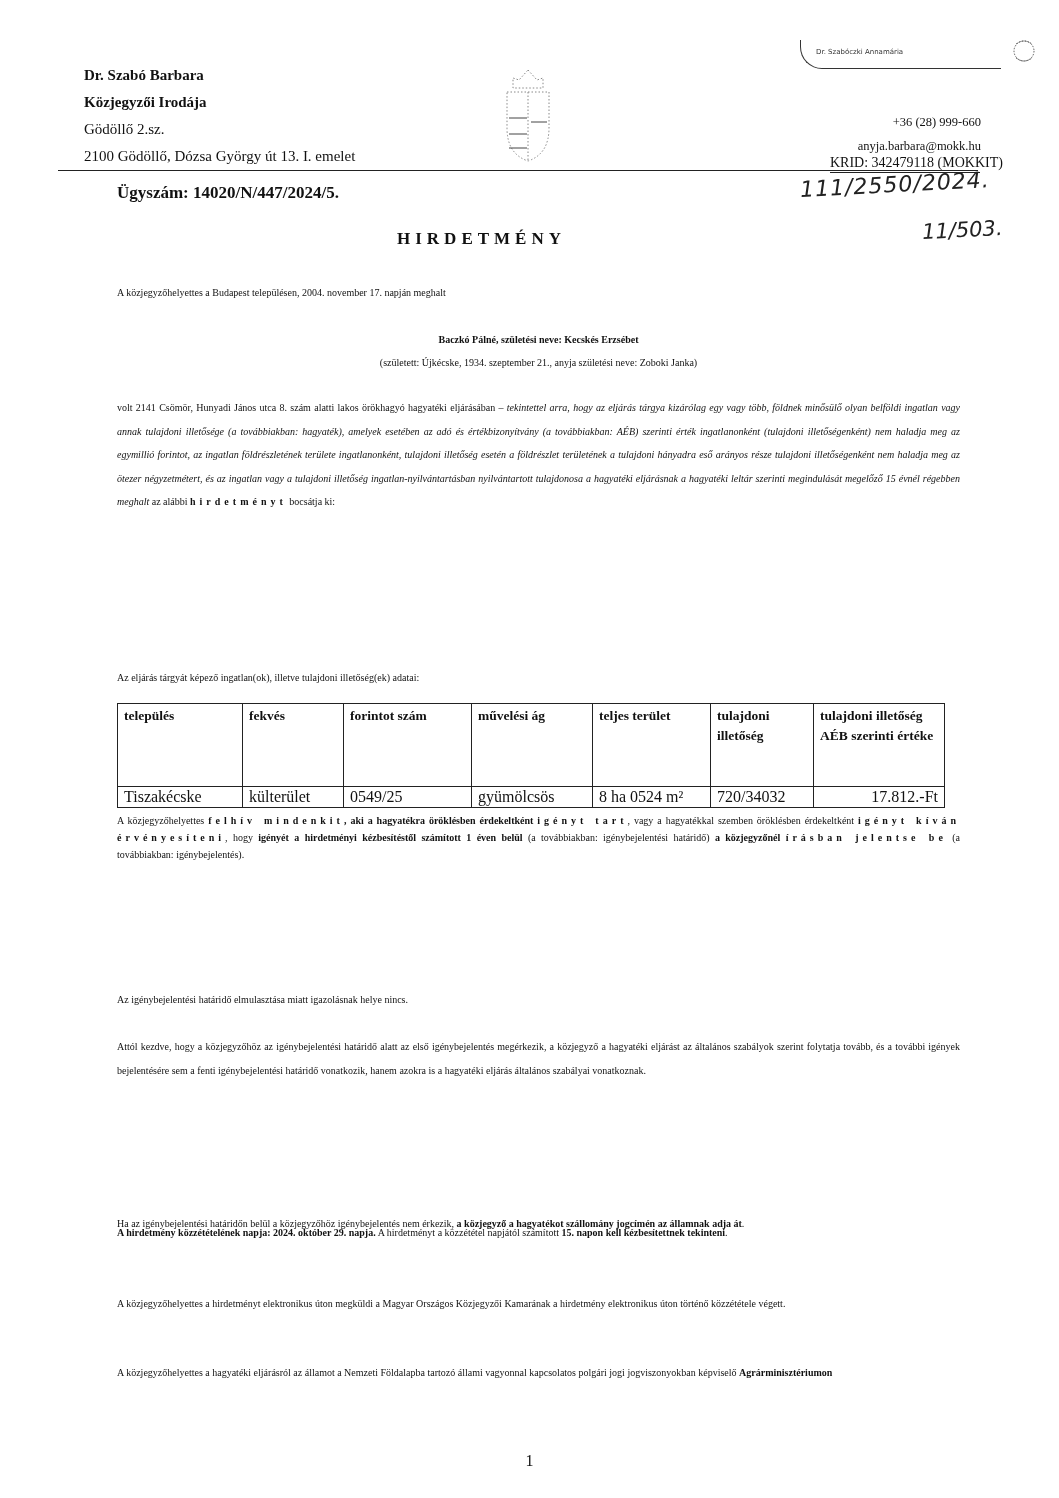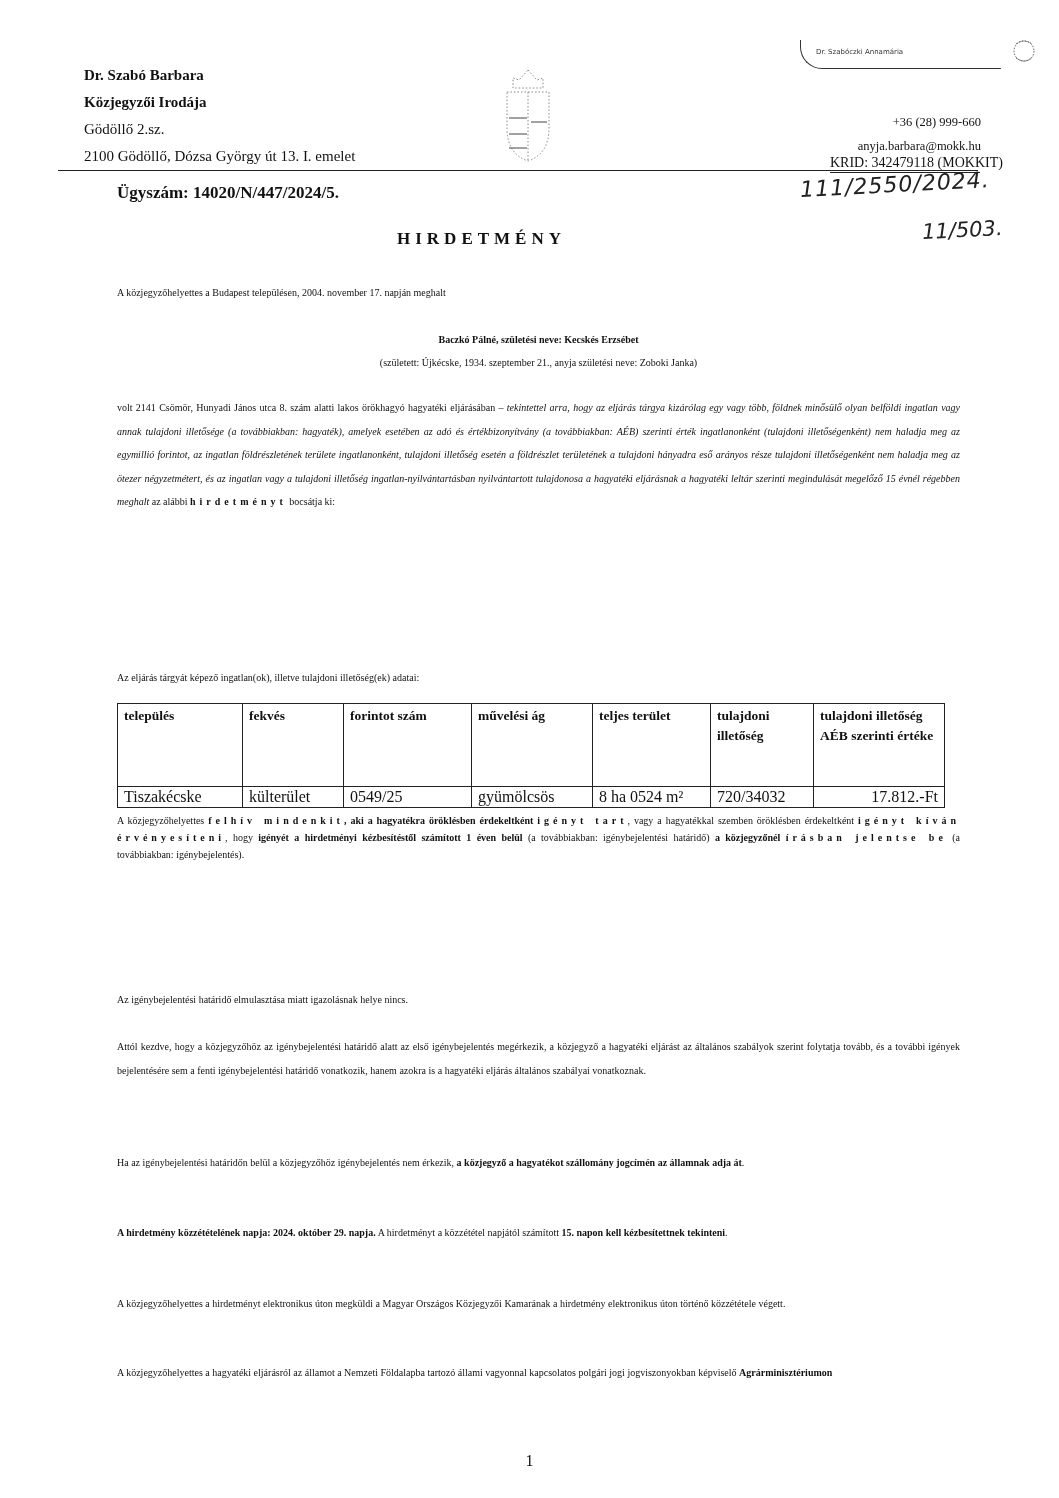--- a/index.html
+++ b/index.html
@@ -124,21 +124,21 @@
   </table>
 
 <div class="abs p" style="top:804px; line-height:17px;">
   <span>A közjegyzőhelyettes </span><span class="sp">felhív mindenkit</span><span class="b">, aki a hagyatékra öröklésben érdekeltként </span><span class="sp">igényt tart</span><span>, vagy a hagyatékkal szemben öröklésben érdekeltként </span><span class="sp">igényt kíván érvényesíteni</span><span>, hogy </span><span class="b">igényét a hirdetményi kézbesítéstől számított 1 éven belül</span><span> (a továbbiakban: igénybejelentési határidő) </span><span class="b">a közjegyzőnél</span> <span class="sp">írásban jelentse be</span><span> (a továbbiakban: igénybejelentés).</span>
 </div>
 
 <div class="abs p" style="top:980px;">Az igénybejelentési határidő elmulasztása miatt igazolásnak helye nincs.</div>
 
 <div class="abs p" style="top:1027px;">Attól kezdve, hogy a közjegyzőhöz az igénybejelentési határidő alatt az első igénybejelentés megérkezik, a közjegyző a hagyatéki eljárást az általános szabályok szerint folytatja tovább, és a további igények bejelentésére sem a fenti igénybejelentési határidő vonatkozik, hanem azokra is a hagyatéki eljárás általános szabályai vonatkoznak.</div>
 
-<div class="abs p" style="top:1143px;">
+<div class="abs p" style="top:1204px;">
   <span>Ha az igénybejelentési határidőn belül a közjegyzőhöz igénybejelentés nem érkezik, </span><span class="b">a közjegyző a hagyatékot szállomány jogcímén az államnak adja át</span><span>.</span>
 </div>
 
 <div class="abs p" style="top:1213px;">
   <span class="b">A hirdetmény közzétételének napja: 2024. október 29. napja.</span><span> A hirdetményt a közzététel napjától számított </span><span class="b">15. napon kell kézbesítettnek tekinteni</span><span>.</span>
 </div>
 
 <div class="abs p" style="top:1284px;">A közjegyzőhelyettes a hirdetményt elektronikus úton megküldi a Magyar Országos Közjegyzői Kamarának a hirdetmény elektronikus úton történő közzététele végett.</div>
 
 <div class="abs p" style="top:1353px;">

